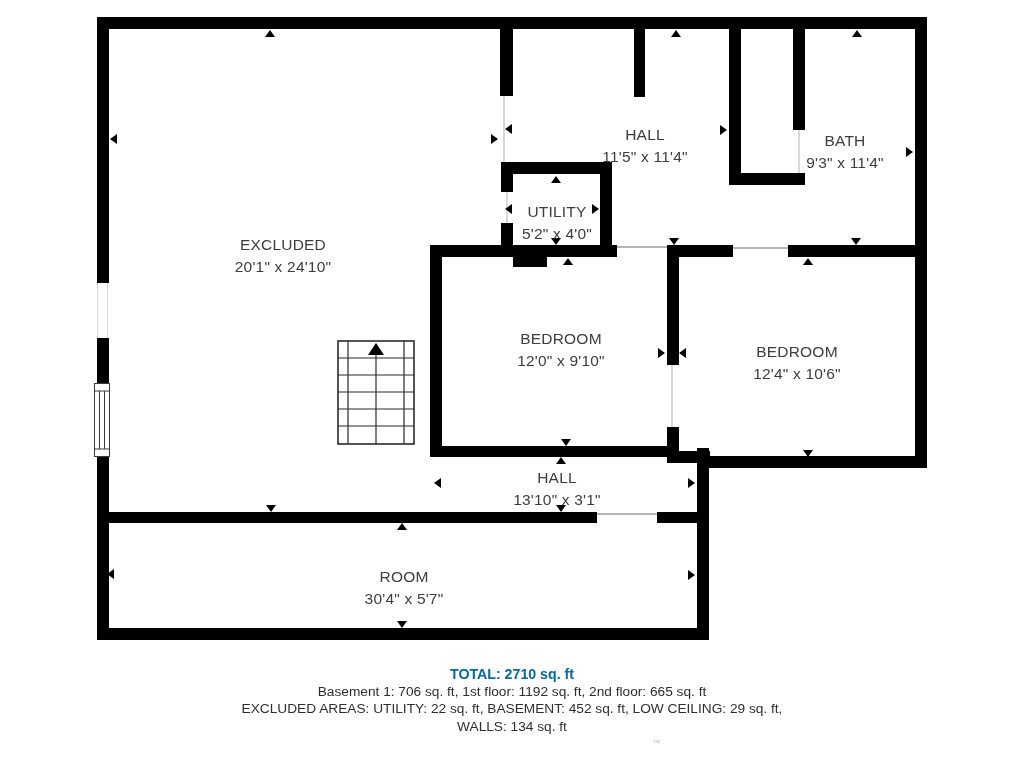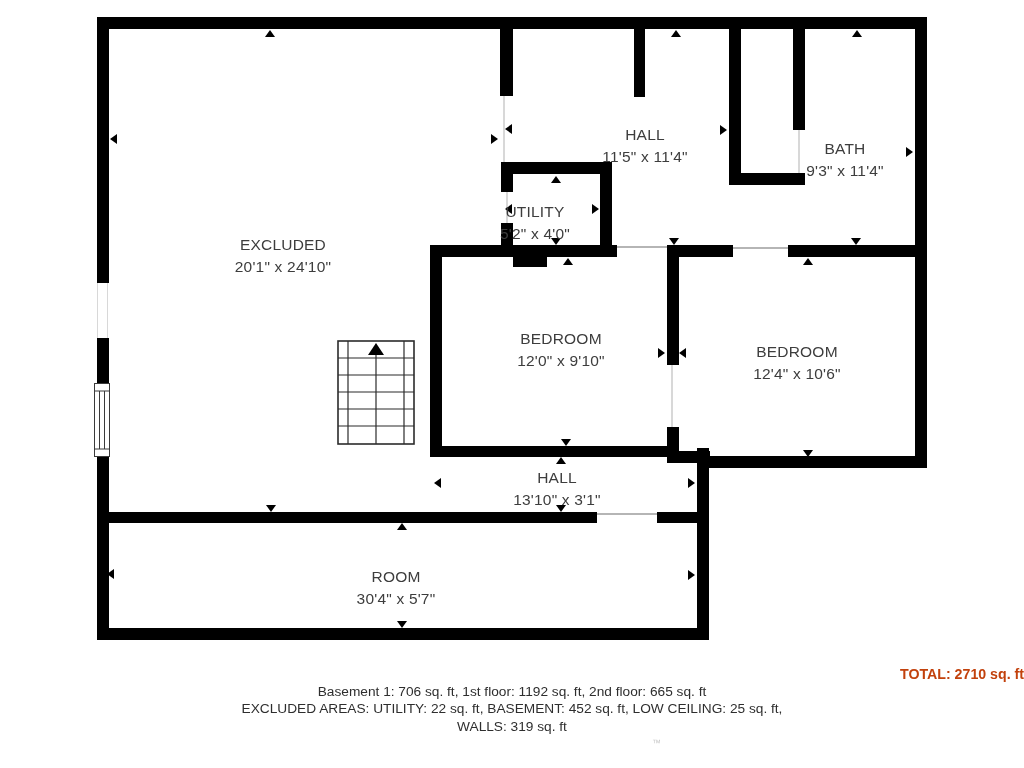--- a/index.html
+++ b/index.html
@@ -16,21 +16,21 @@
   }
   .tri{position:absolute;width:0;height:0;}
   .tri-up{border-left:5px solid transparent;border-right:5px solid transparent;border-bottom:7px solid #000;}
   .tri-down{border-left:5px solid transparent;border-right:5px solid transparent;border-top:7px solid #000;}
   .tri-left{border-top:5px solid transparent;border-bottom:5px solid transparent;border-right:7px solid #000;}
   .tri-right{border-top:5px solid transparent;border-bottom:5px solid transparent;border-left:7px solid #000;}
   #summary{
     position:absolute;left:0;right:0;top:666px;text-align:center;
     color:#2e2e2e;font-size:13.7px;line-height:17.2px;
   }
-  #summary .total{font-weight:bold;color:#c2410c;font-size:14.2px;text-align:right;}
+  #summary .total{font-weight:bold;color:#0369a1;font-size:14.2px;}
   #watermark{
     position:absolute;left:652px;top:738px;color:#c9c9c9;font-size:9px;letter-spacing:1px;
   }
 </style>
 </head>
 <body>
 
 <div id="canvas">
 
   <div class="wall" style="left:97px;top:17px;width:830px;height:12px;"></div>
@@ -131,47 +131,47 @@
   <div class="tri tri-right" style="left:688px;top:570px;"></div>
 
   <div class="room-label" style="left:163px;top:234px;width:240px;">
     <div>EXCLUDED</div>
     <div>20'1" x 24'10"</div>
   </div>
   <div class="room-label" style="left:545px;top:124px;width:200px;">
     <div>HALL</div>
     <div>11'5" x 11'4"</div>
   </div>
-  <div class="room-label" style="left:745px;top:138px;width:200px;">
+  <div class="room-label" style="left:745px;top:130px;width:200px;">
     <div>BATH</div>
     <div>9'3" x 11'4"</div>
   </div>
-  <div class="room-label" style="left:475px;top:201px;width:120px;">
+  <div class="room-label" style="left:497px;top:201px;width:120px;">
     <div>UTILITY</div>
     <div>5'2" x 4'0"</div>
   </div>
   <div class="room-label" style="left:461px;top:328px;width:200px;">
     <div>BEDROOM</div>
     <div>12'0" x 9'10"</div>
   </div>
   <div class="room-label" style="left:697px;top:341px;width:200px;">
     <div>BEDROOM</div>
     <div>12'4" x 10'6"</div>
   </div>
   <div class="room-label" style="left:457px;top:467px;width:200px;">
     <div>HALL</div>
     <div>13'10" x 3'1"</div>
   </div>
-  <div class="room-label" style="left:296px;top:566px;width:200px;text-align:center;">
+  <div class="room-label" style="left:304px;top:566px;width:200px;text-align:center;">
     <div>ROOM</div>
     <div>30'4" x 5'7"</div>
   </div>
 
   <div id="summary">
     <div class="total">TOTAL: 2710 sq. ft</div>
     <div>Basement 1: 706 sq. ft, 1st floor: 1192 sq. ft, 2nd floor: 665 sq. ft</div>
-    <div>EXCLUDED AREAS: UTILITY: 22 sq. ft, BASEMENT: 452 sq. ft, LOW CEILING: 25 sq. ft,</div>
-    <div>WALLS: 319 sq. ft</div>
+    <div>EXCLUDED AREAS: UTILITY: 22 sq. ft, BASEMENT: 452 sq. ft, LOW CEILING: 29 sq. ft,</div>
+    <div>WALLS: 134 sq. ft</div>
   </div>
 
   <div id="watermark">™</div>
 
 </div>
 
 </body></html>

